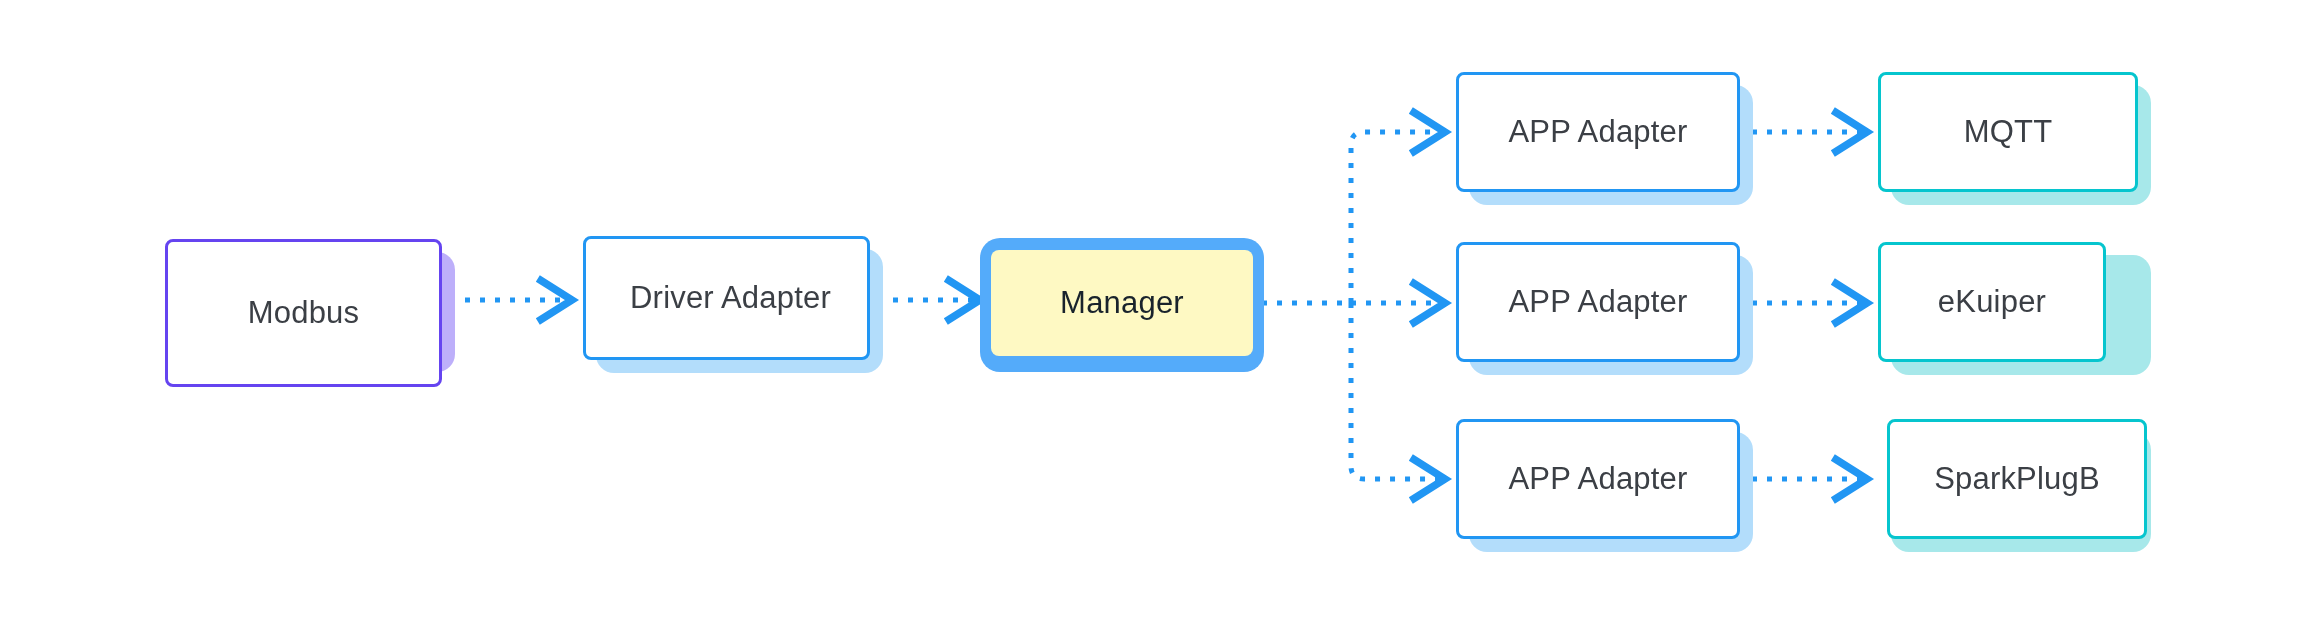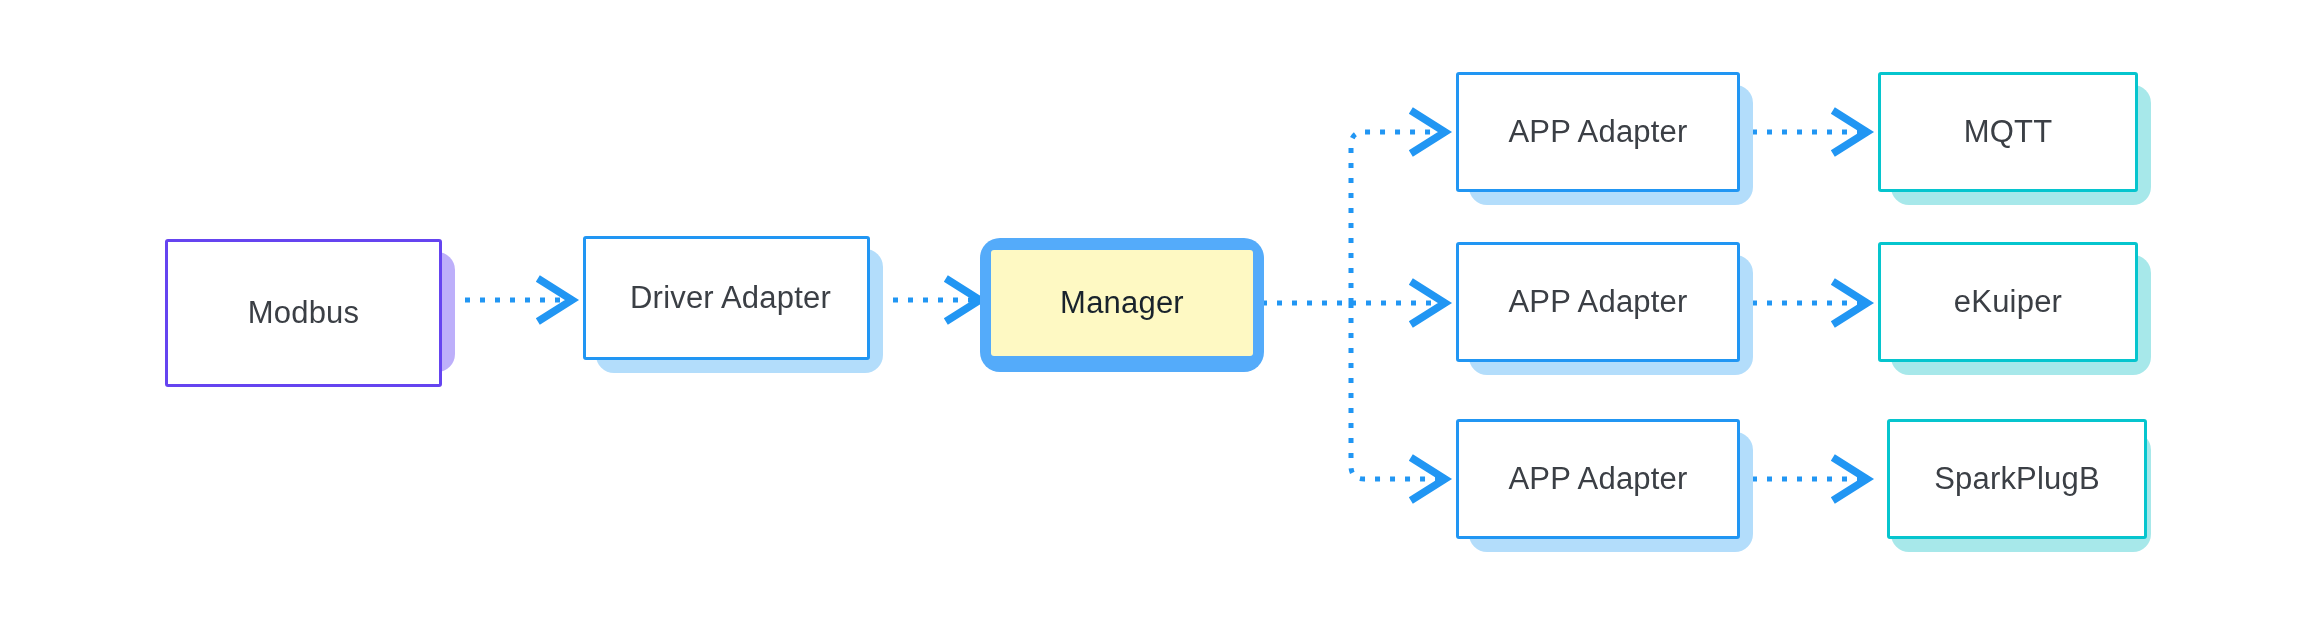--- a/index.html
+++ b/index.html
@@ -21,21 +21,21 @@
     width:2316px;
     height:637px;
     pointer-events:none;
   }
   .node{
     position:absolute;
     box-sizing:border-box;
     display:flex;
     align-items:center;
     justify-content:center;
-    border-radius:3px;
+    border-radius:8px;
     background:#ffffff;
     z-index:3;
   }
   .node .label{
     font-size:31px;
     line-height:1.1;
     color:#3b3f45;
     letter-spacing:0.2px;
     white-space:nowrap;
     font-weight:400;
@@ -129,21 +129,21 @@
   </div>
 
   <div class="node v-blue" style="left:1456px; top:419px; width:284px; height:120px;">
     <span class="label">APP Adapter</span>
   </div>
 
   <div class="node v-teal" style="left:1878px; top:72px; width:260px; height:120px;">
     <span class="label">MQTT</span>
   </div>
 
-  <div class="node v-teal" style="left:1878px; top:242px; width:260px; height:120px;">
+  <div class="node v-teal" style="left:1878px; top:242px; width:228px; height:120px;">
     <span class="label">eKuiper</span>
   </div>
 
   <div class="node v-teal" style="left:1878px; top:419px; width:260px; height:120px;margin-left:9px;">
     <span class="label">SparkPlugB</span>
   </div>
 
 </div>
 
 </body></html>

